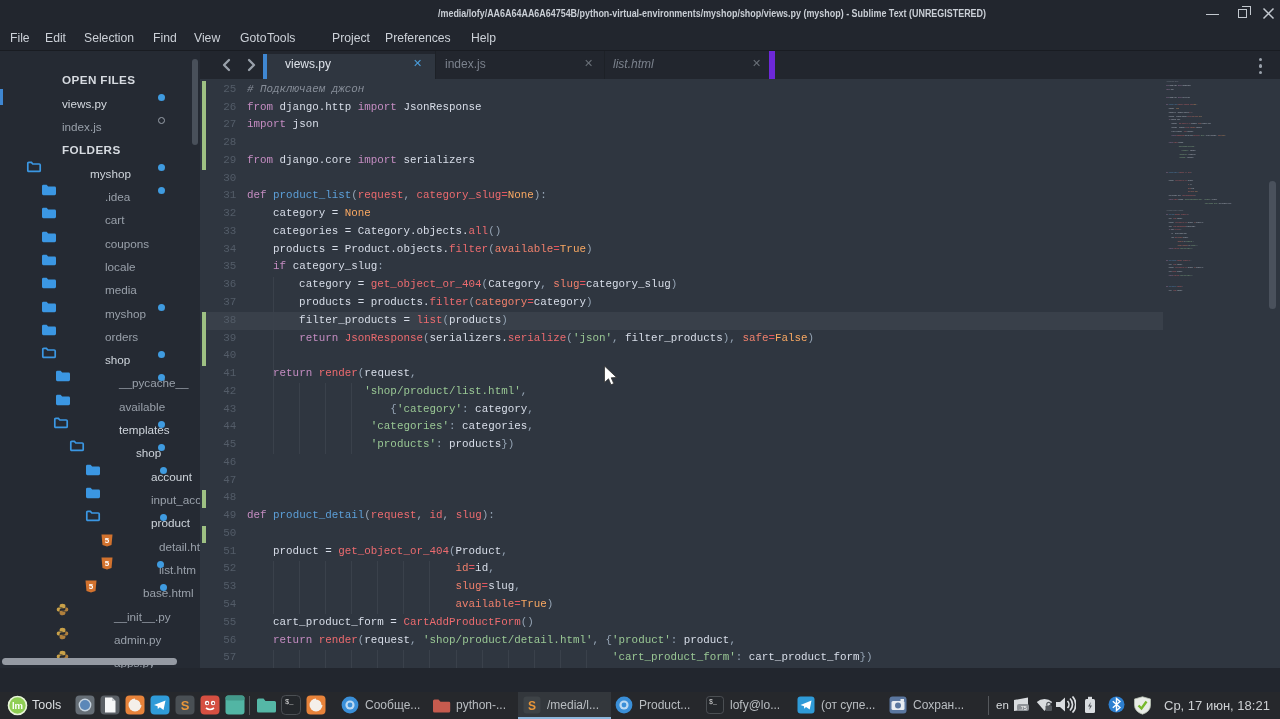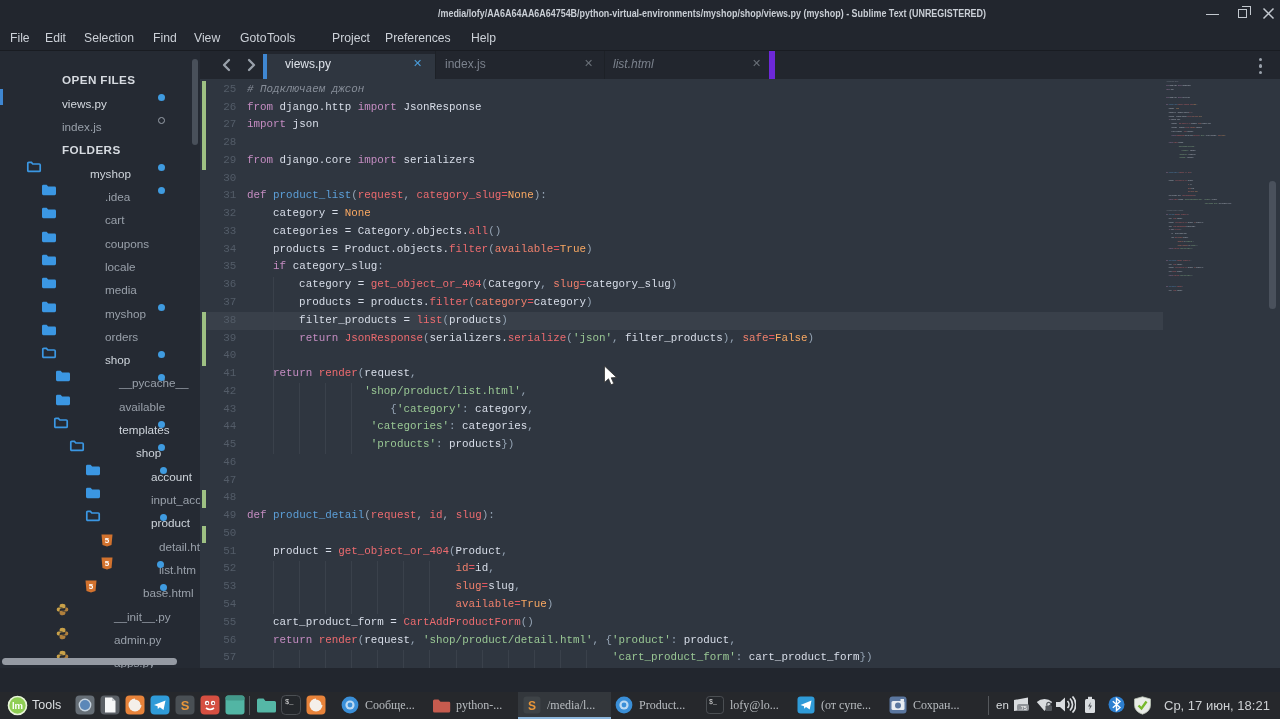--- a/index.html
+++ b/index.html
@@ -41,21 +41,21 @@
 .pu { color:#94a3b3; }
 .guide { position:absolute; width:1px; background:#3a414b; }
 .gut { position:absolute; left:1.5px; width:4px; background:#9ec183; }
 #minimap { position:absolute; left:966px; top:0.2px; width:113px; height:588px; overflow:hidden; }
 #mmclone .l { height:17.78px; } #mmclone { opacity:0.85; transform:scale(0.105, 0.2137); transform-origin:0 0; font-family:"Liberation Mono", monospace; font-size:10.86px; line-height:17.78px; white-space:pre; color:#d8dee9; }
 #vscroll { position:absolute; left:1269px; top:181px; width:7px; height:128px; background:#4a515c; border-radius:3.5px; }
 #sscroll { position:absolute; left:192px; top:59px; width:6px; height:86px; background:#49505a; border-radius:3px; }
 #hscroll { position:absolute; left:2px; top:658px; width:175px; height:7px; background:#959aa3; border-radius:3.5px; }
 #statusbar { position:absolute; left:0; top:668px; width:1280px; height:24px; background:#22262e; font-size:11.6px; color:#848d99; }
 #taskbar { position:absolute; left:0; top:692px; width:1280px; height:27px; background:#26282c; }
-#taskbar .wtxt { position:absolute; top:6px; font-size:12px; color:#b9bdc1; white-space:nowrap;font-family:Liberation Serif, serif; }
+#taskbar .wtxt { position:absolute; top:6px; font-size:12px; color:#b9bdc1; white-space:nowrap; }
 </style>
 </head>
 <body>
 <div id="stage">
   <div id="titlebar">
     <span id="title-text">/media/lofy/AA6A64AA6A64754B/python-virtual-environments/myshop/shop/views.py (myshop) - Sublime Text (UNREGISTERED)</span>
 
 <div style="position:absolute;left:1206px;top:13.5px;width:13px;height:1.6px;background:#c3c8cf"></div>
 <div style="position:absolute;left:1238px;top:9px;width:9px;height:9px;border:1.4px solid #c3c8cf"></div>
 <div style="position:absolute;left:1241.5px;top:6px;width:9px;height:9px;border:1.4px solid #c3c8cf;border-left:none;border-bottom:none"></div>

